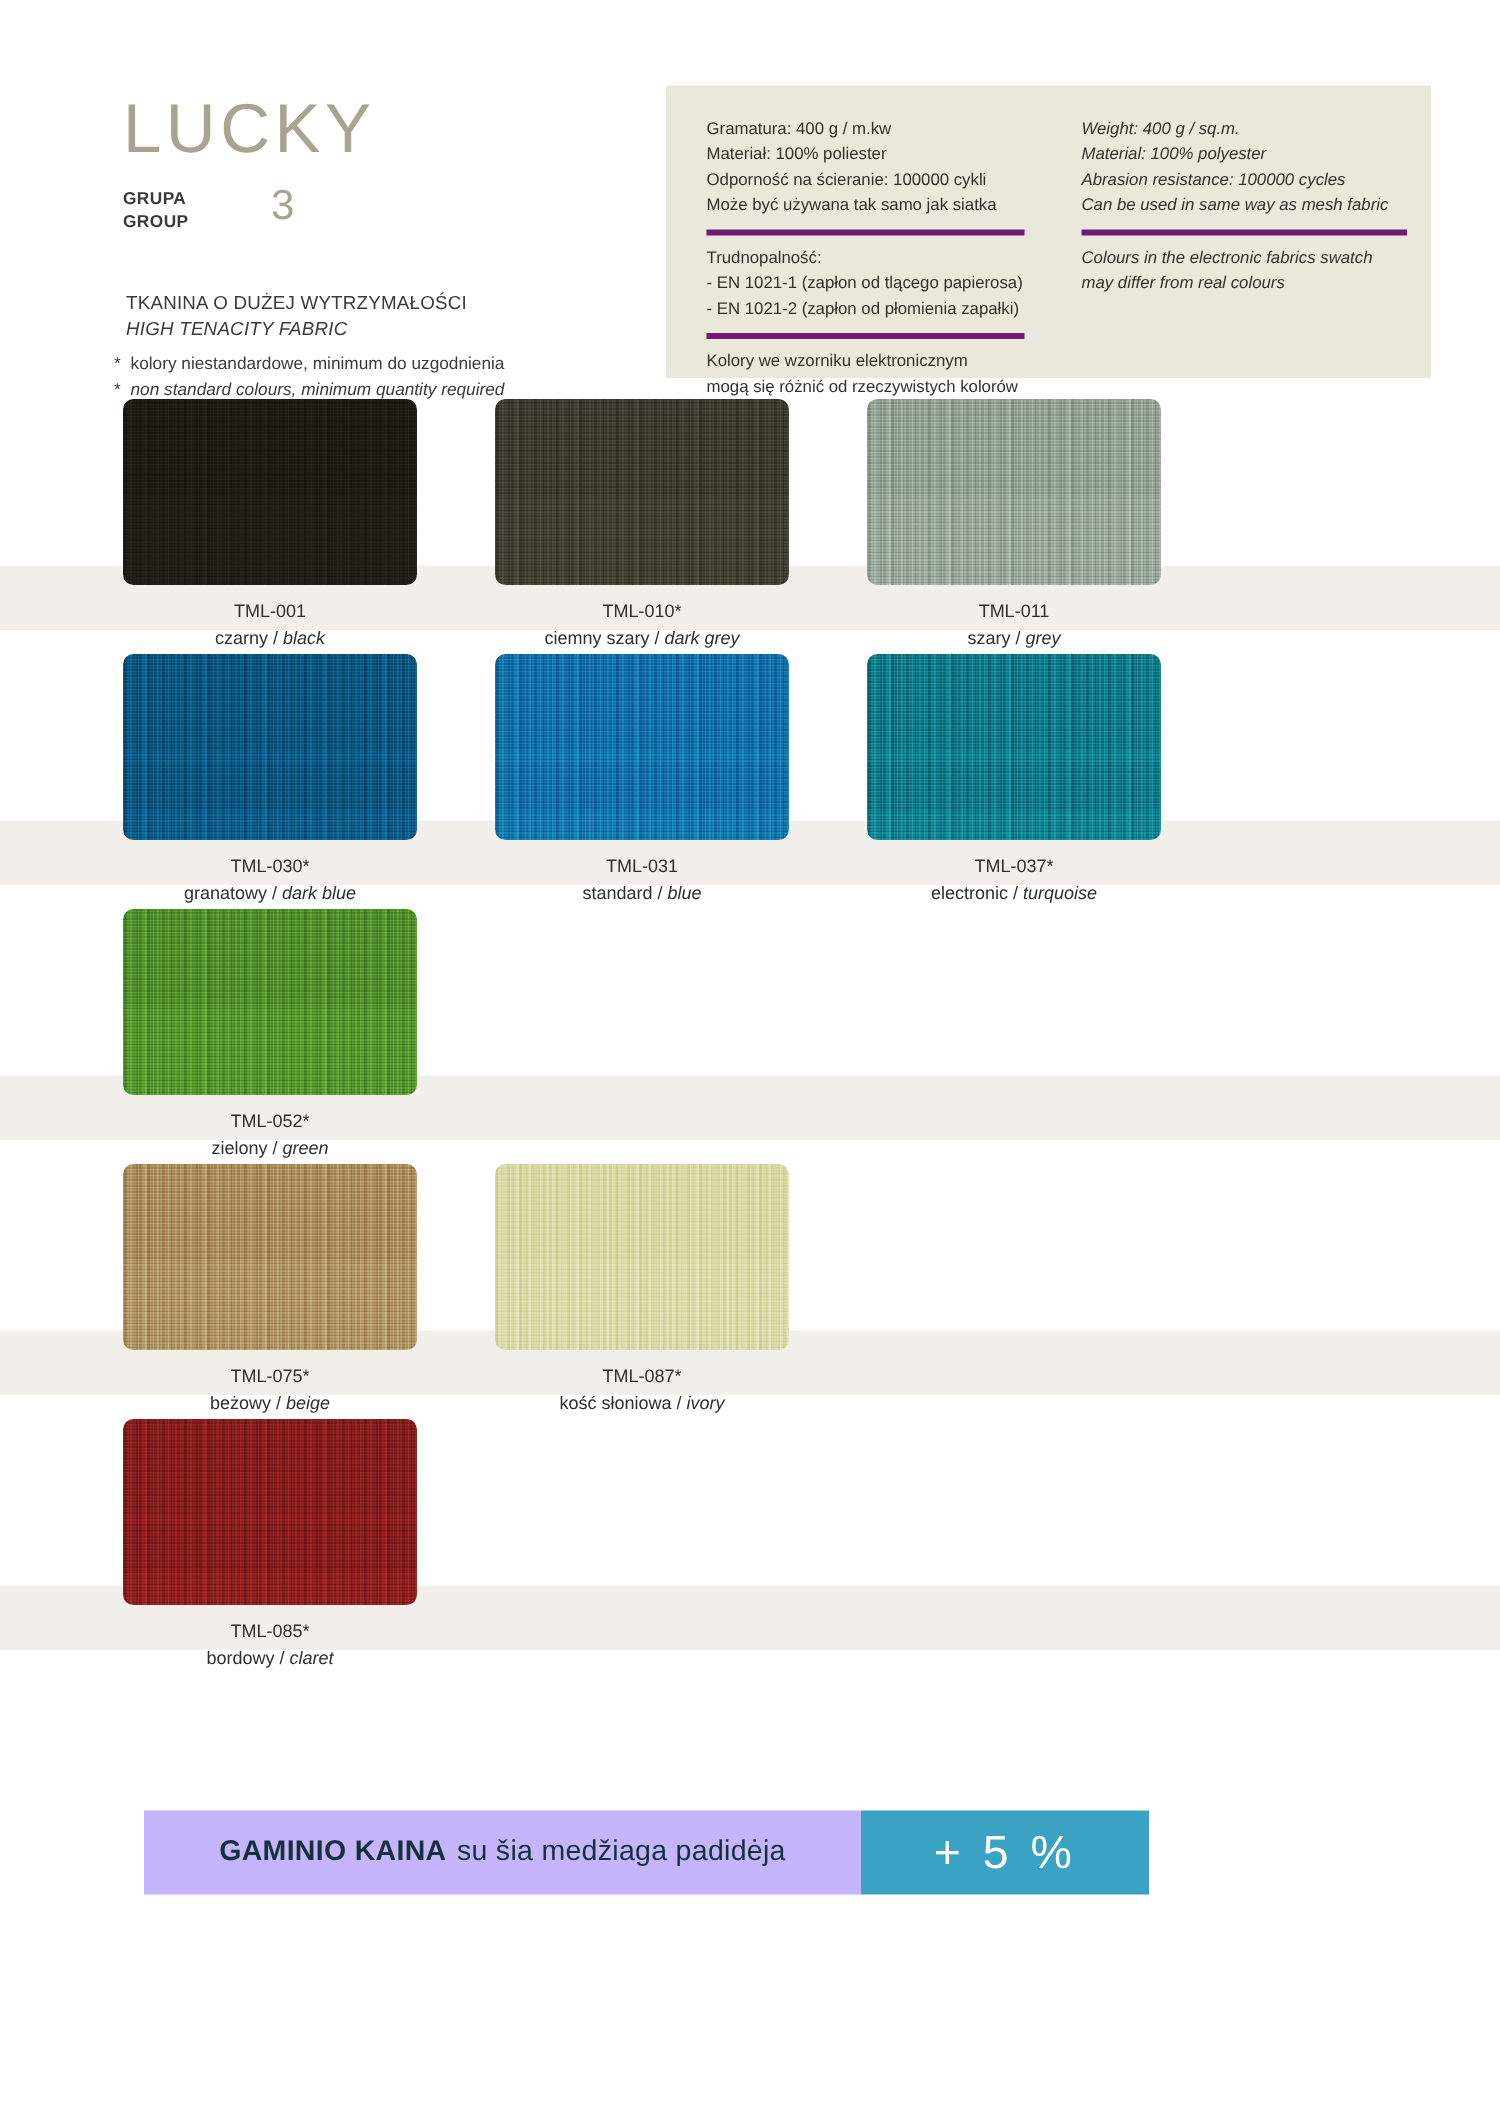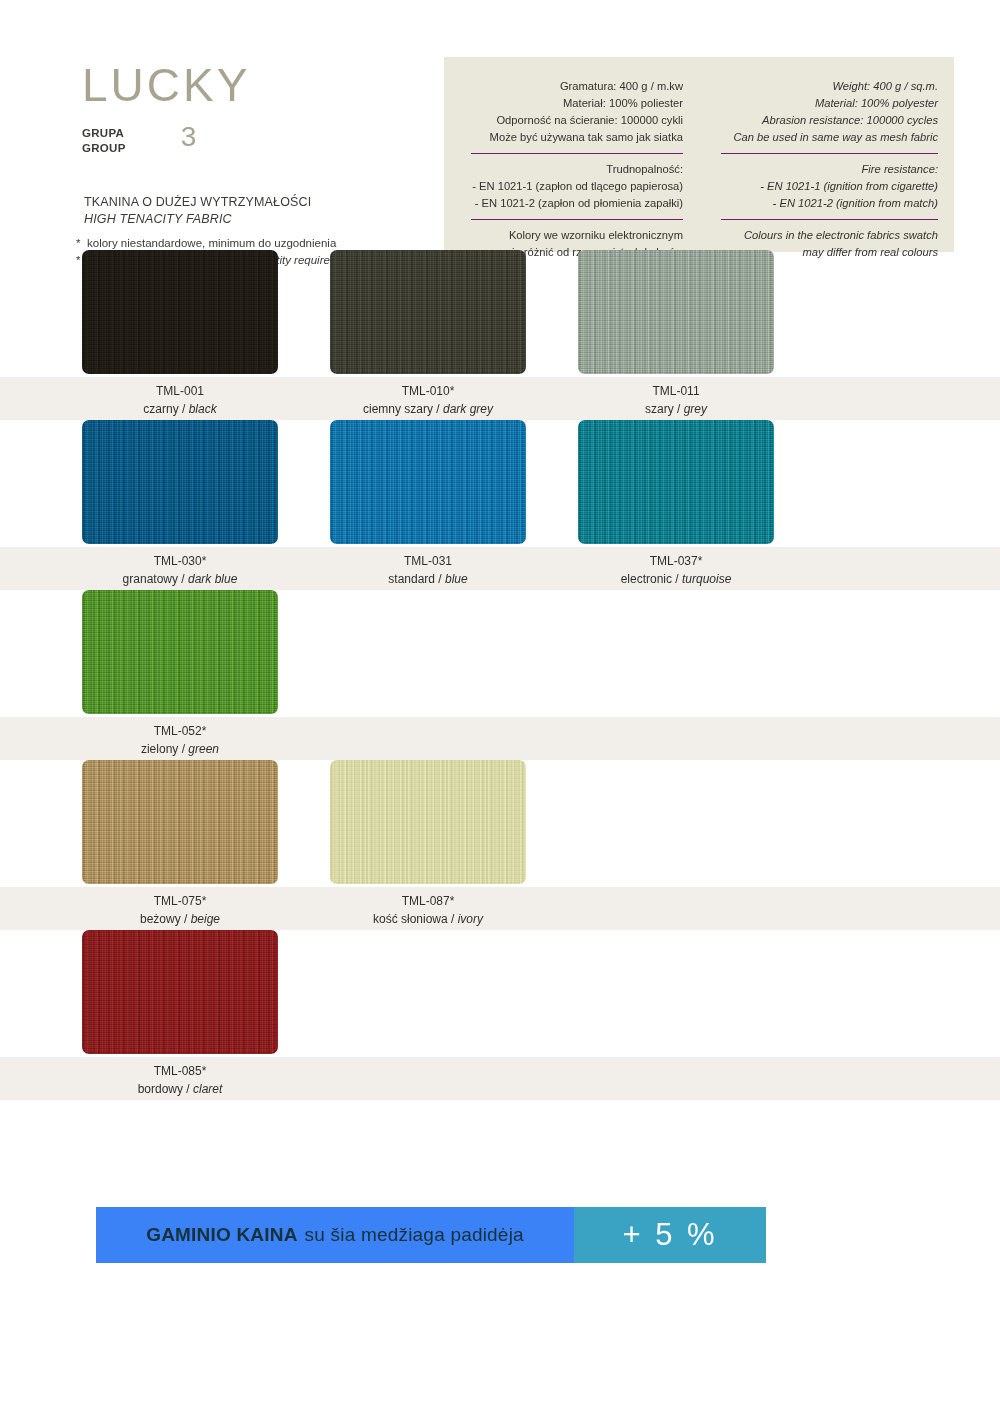--- a/index.html
+++ b/index.html
@@ -76,53 +76,52 @@
   
   .info-panel {
     position: absolute;
     left: 444px;
     top: 57px;
     width: 510px;
     height: 195px;
     background: #eae7db;
     display: flex;
     padding: 21px 0 0 0;
-    text-align: right;
   }
   .info-col {
     width: 50%;
     padding: 0 16px 0 27px;
   }
   .info-col.en { padding-left: 22px; }
   .info-col.en * { font-style: italic; }
 
   .info-group { font-size: 11.2px; color: #32322d; line-height: 1.52; }
   .info-group.sep {
-    border-top: 1px solid #701a75;
+    border-top: 4px solid #701a75;
     margin-top: 7px;
     padding-top: 7px;
   }
 
   
   .grid { position: absolute; left: 0; top: 250px; width: 1000px; }
 
   .swatch-row { position: relative; height: 170px; }
 
   .band {
     position: absolute;
     left: 0;
     width: 1000px;
     height: 43px;
     top: 127px;
     background: #f2efea;
   }
 
   .cells {
     position: absolute;
-    left: 0; top: 0;
+    left: 0; top: 16px;
     width: 1000px;
     height: 170px;
     display: flex;
     padding-left: 82px;
   }
 
   .cell { width: 220px; margin-right: 28px; position: relative; }
 
   .chip {
     width: 196px;
@@ -182,21 +181,21 @@
   .price-banner {
     position: absolute;
     left: 96px;
     top: 1207px;
     width: 670px;
     height: 56px;
     display: flex;
   }
   .price-text {
     flex: 1;
-    background: #3b82f6;
+    background: #c4b5fd;
     display: flex;
     align-items: center;
     justify-content: center;
     color: #17303a;
     font-size: 19px;
     letter-spacing: .2px;
   }
   .price-text .strong { font-weight: bold; margin-right: 7px; }
   .price-value {
     width: 192px;
@@ -259,25 +258,20 @@
     </div>
 
     <div class="info-col en">
       <div class="info-group">
         <div>Weight: 400 g / sq.m.</div>
         <div>Material: 100% polyester</div>
         <div>Abrasion resistance: 100000 cycles</div>
         <div>Can be used in same way as mesh fabric</div>
       </div>
       <div class="info-group sep">
-        <div>Fire resistance:</div>
-        <div>- EN 1021-1 (ignition from cigarette)</div>
-        <div>- EN 1021-2 (ignition from match)</div>
-      </div>
-      <div class="info-group sep">
         <div>Colours in the electronic fabrics swatch</div>
         <div>may differ from real colours</div>
       </div>
     </div>
 
   </div>
 </div>
 
 <div class="grid" id="swatch-grid">
     <div class="swatch-row">

